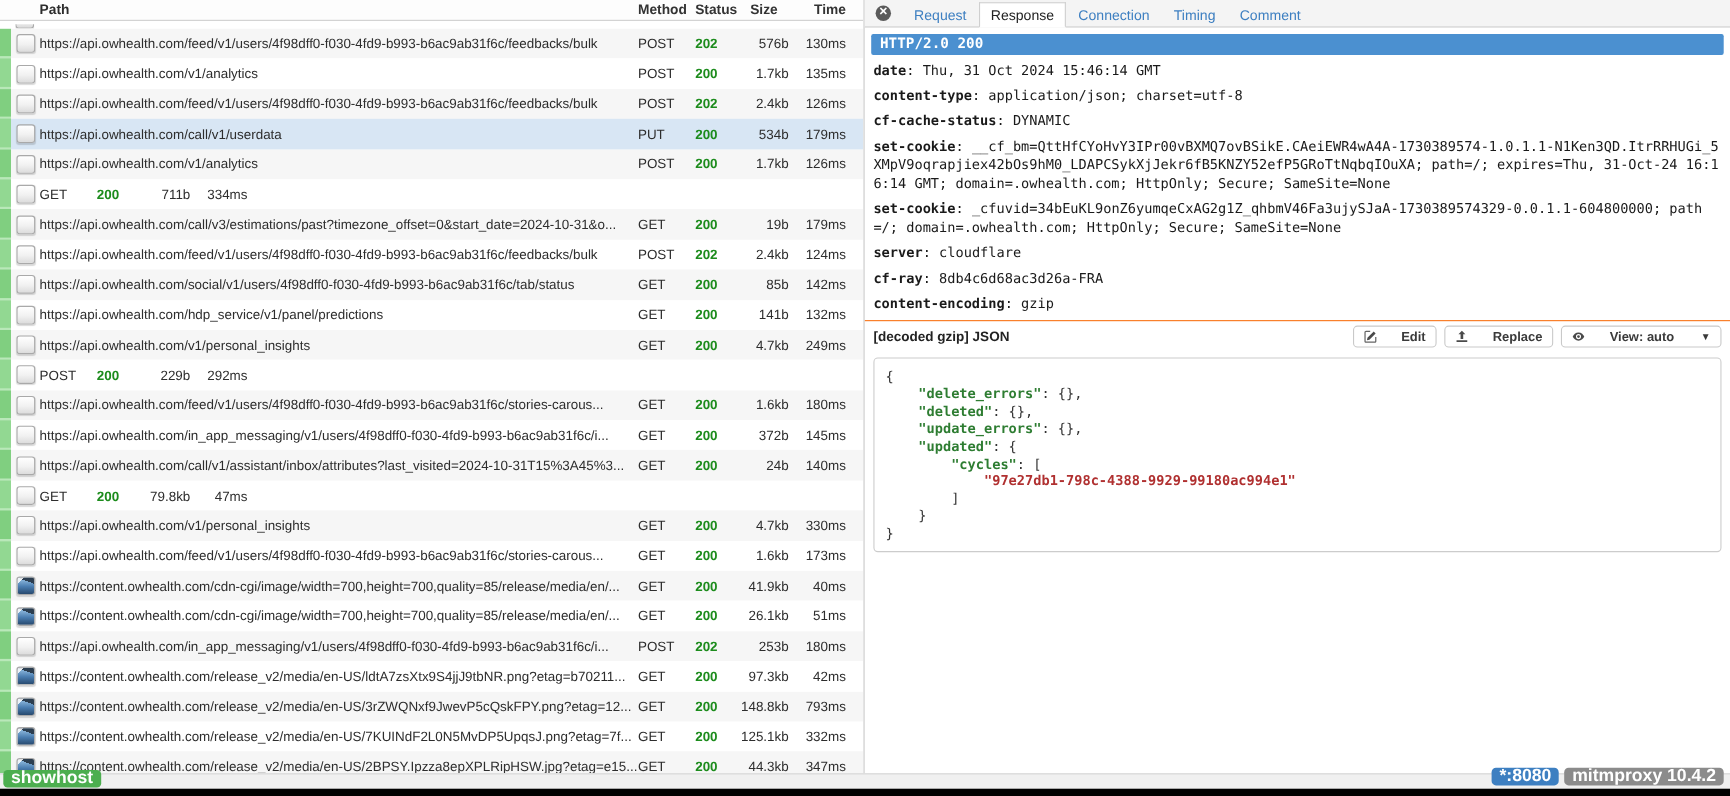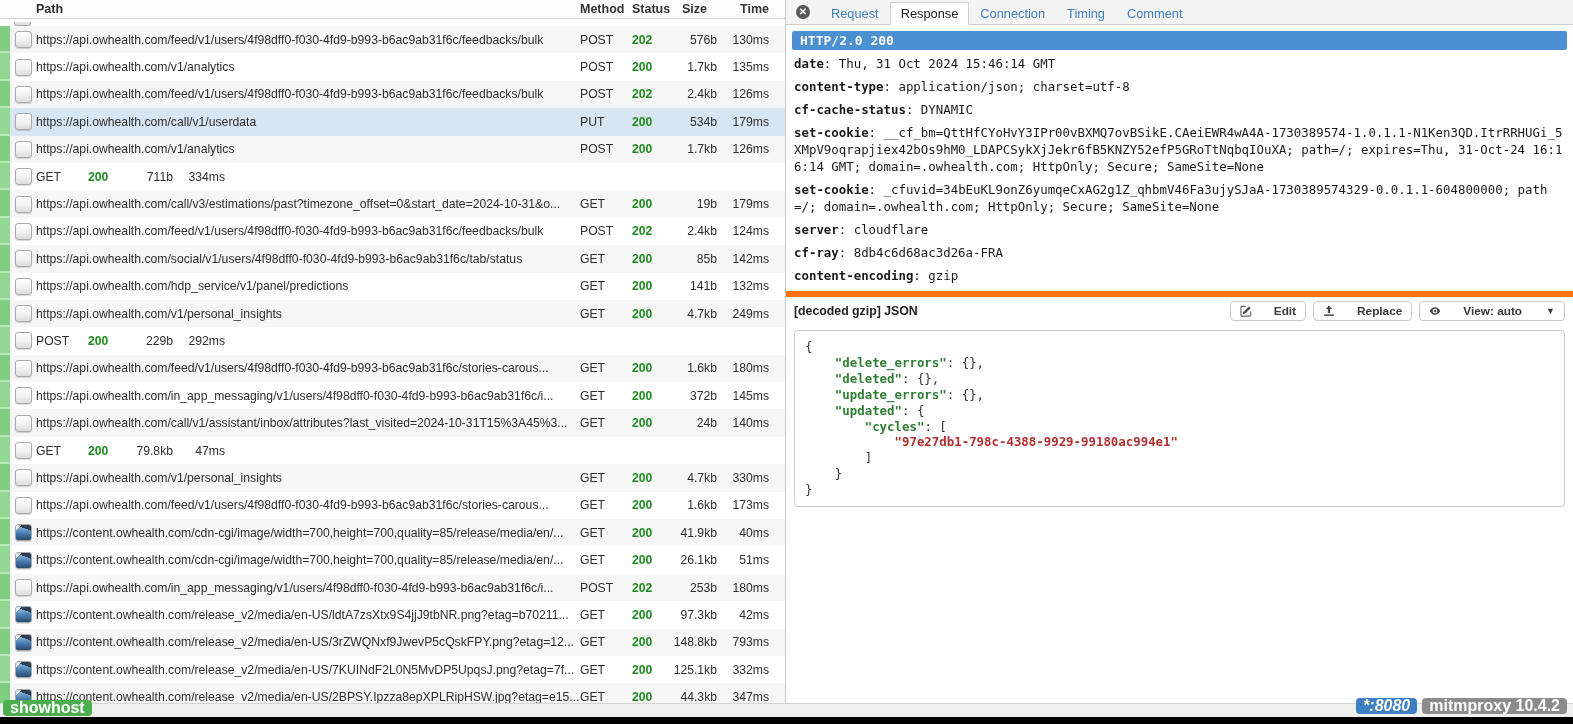--- a/index.html
+++ b/index.html
@@ -68,21 +68,21 @@
   }
   .status-line {
     margin:6px 6px 4px; background:#4b90d0; color:#fff;
     font-family:"DejaVu Sans Mono","Liberation Mono",monospace;
     font-size:13px; font-weight:bold; padding:2px 8px; border-radius:2px;
   }
   .headers { margin:2px 8px 0; font-family:"DejaVu Sans Mono","Liberation Mono",monospace; font-size:12.4px; color:#1a1a1a; }
   .header-line { margin:5px 0 6px; line-height:17px; word-break:break-all; }
   .header-name { font-weight:bold; }
   .content-meta {
-    border-top:6px solid #f97316; margin-top:7px; padding:4px 8px;
+    border-top:1px solid #f97316; margin-top:7px; padding:4px 8px;
     display:flex; align-items:center;
   }
   .meta-label { font-weight:bold; font-size:12.3px; color:#222; }
   .meta-buttons { margin-left:auto; display:flex; gap:7px; }
   .btn {
     display:inline-flex; align-items:center; gap:22px;
     border:1px solid #c9c9c9; border-radius:4px; background:#fff;
     padding:2px 9px; font-size:11.8px; font-weight:bold; color:#3a3a3a; cursor:default;
   }
   .btn svg { width:12px; height:12px; fill:#4a4a4a; }
@@ -95,21 +95,21 @@
 
   
   .bottom-bar {
     position:absolute; left:0; right:0; bottom:7px; height:14px;
     background:#f0f0f0; border-top:1px solid #d5d5d5;
   }
   .screen-edge { position:absolute; left:0; right:0; bottom:0; height:7px; background:#000; }
   .badge { border-radius:4px; color:#fff; font-weight:bold; font-size:16px; padding:2px 7px; line-height:12px; }
   .badge-showhost { position:absolute; left:3px; bottom:1px; background:#4cae4f; }
   .right-badges { position:absolute; right:6px; bottom:3px; display:flex; gap:5px; }
-  .badge-port { background:#3d7fc1;font-style:italic; }
+  .badge-port { background:#3d7fc1; }
   .badge-version { background:#8b8b8b; }
 </style>
 </head>
 <body>
 
 <div class="app">
 
   <div class="flow-panel">
     <div class="flow-header">
       <div class="hdr-spacer"></div>

